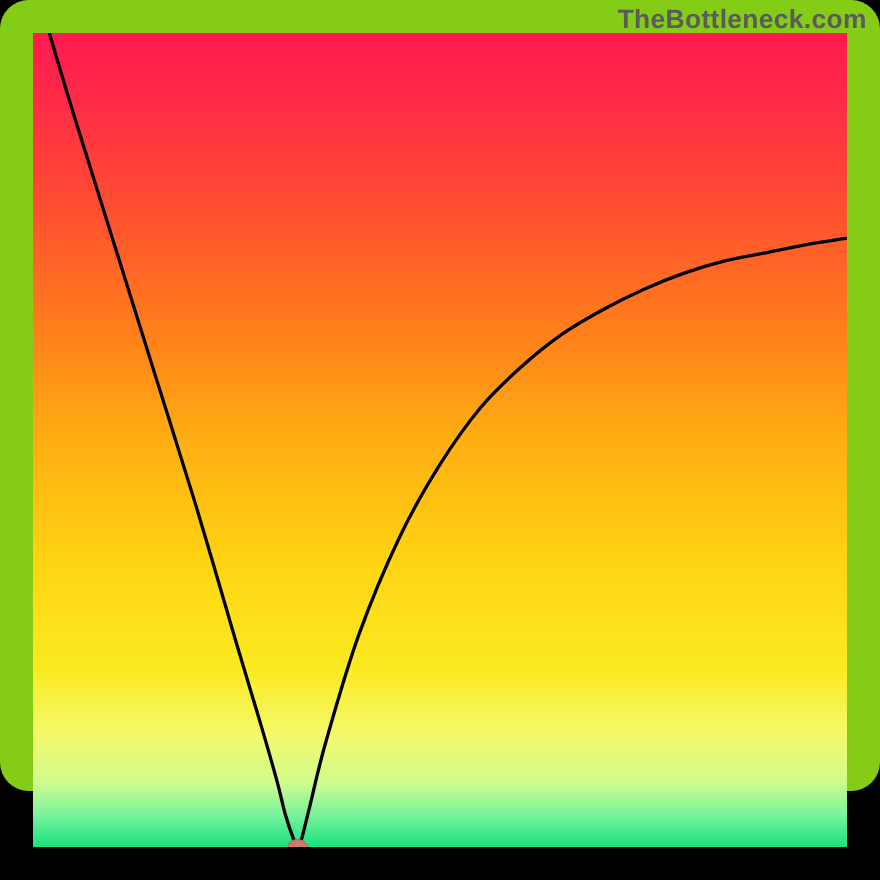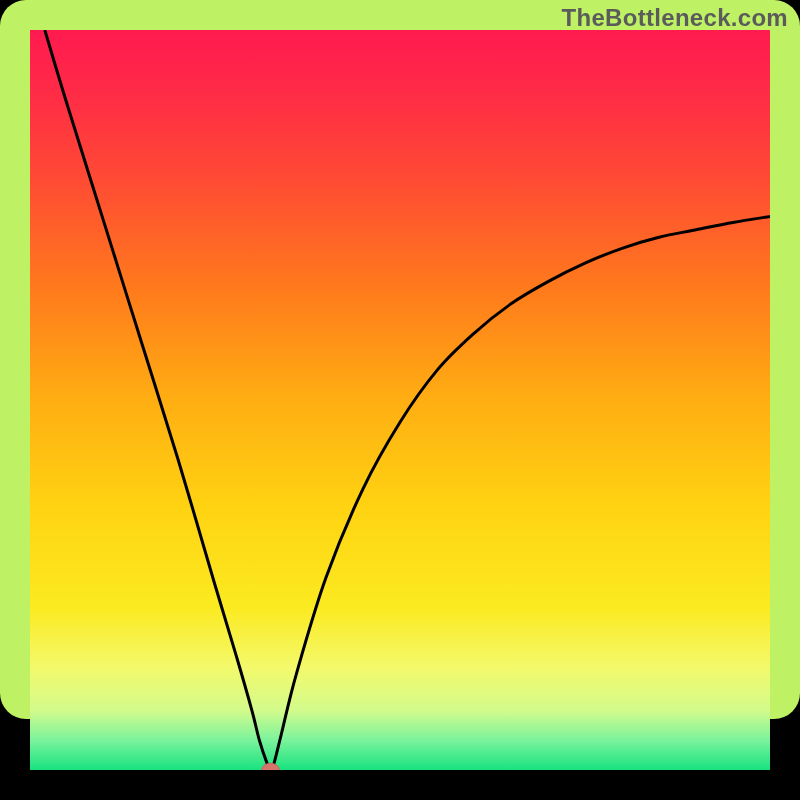--- a/index.html
+++ b/index.html
@@ -8,21 +8,21 @@
     width: 800px;
     height: 800px;
     background: #000;
     font-family: Arial, Helvetica, sans-serif;
     overflow: hidden;
   }
   .frame {
     position: relative;
     width: 800px;
     height: 719px;
-    background: #bef264;
+    background: #84cc16;
     border-radius: 26px;
   }
   .plot-area {
     position: absolute;
     left: 30px;
     top: 30px;
     width: 740px;
     height: 740px;
     overflow: hidden;
   }

